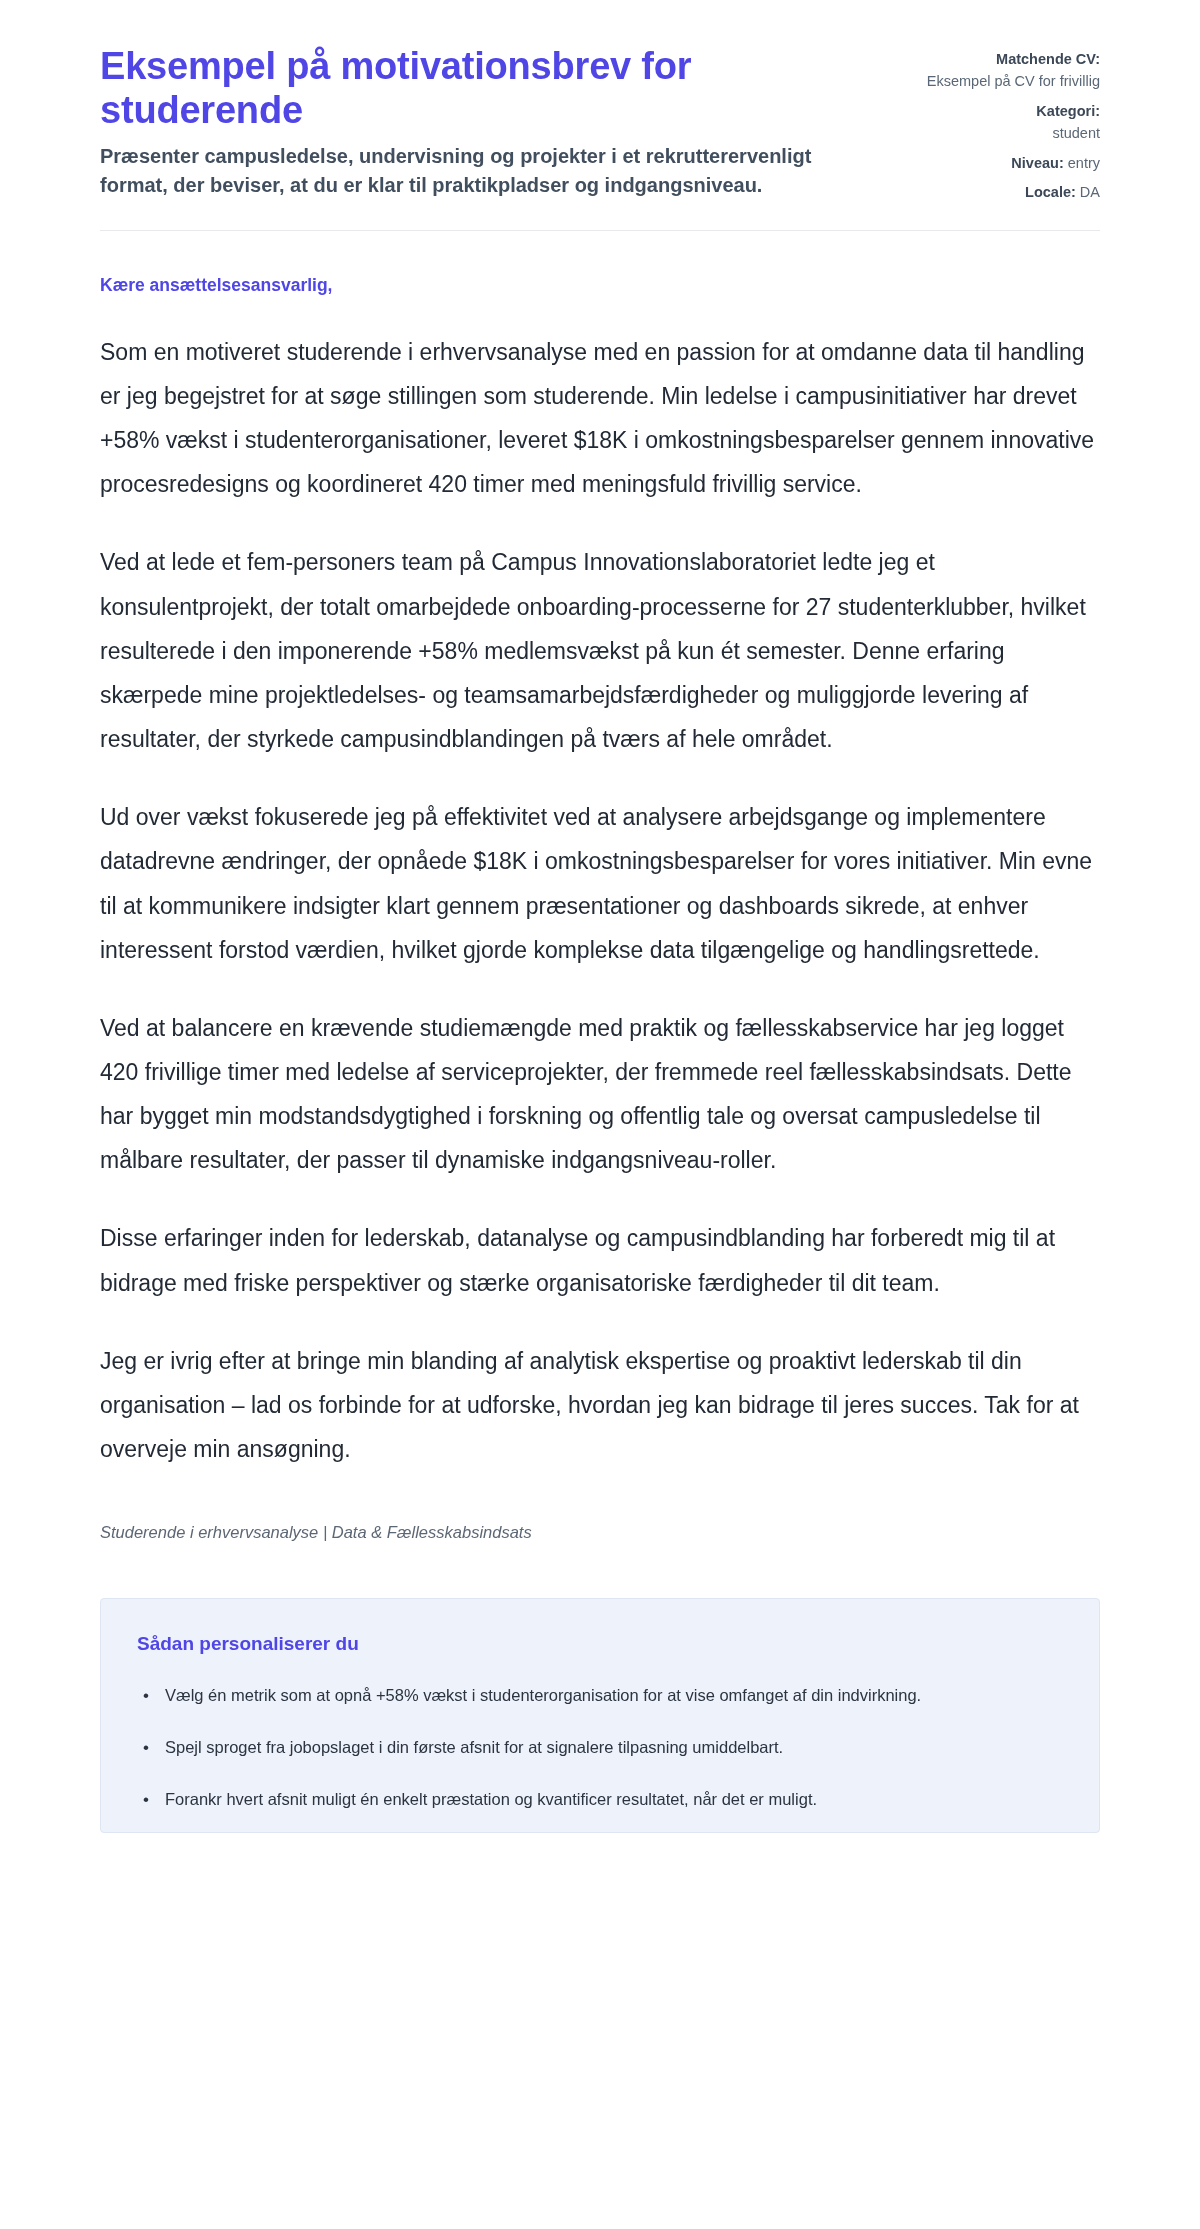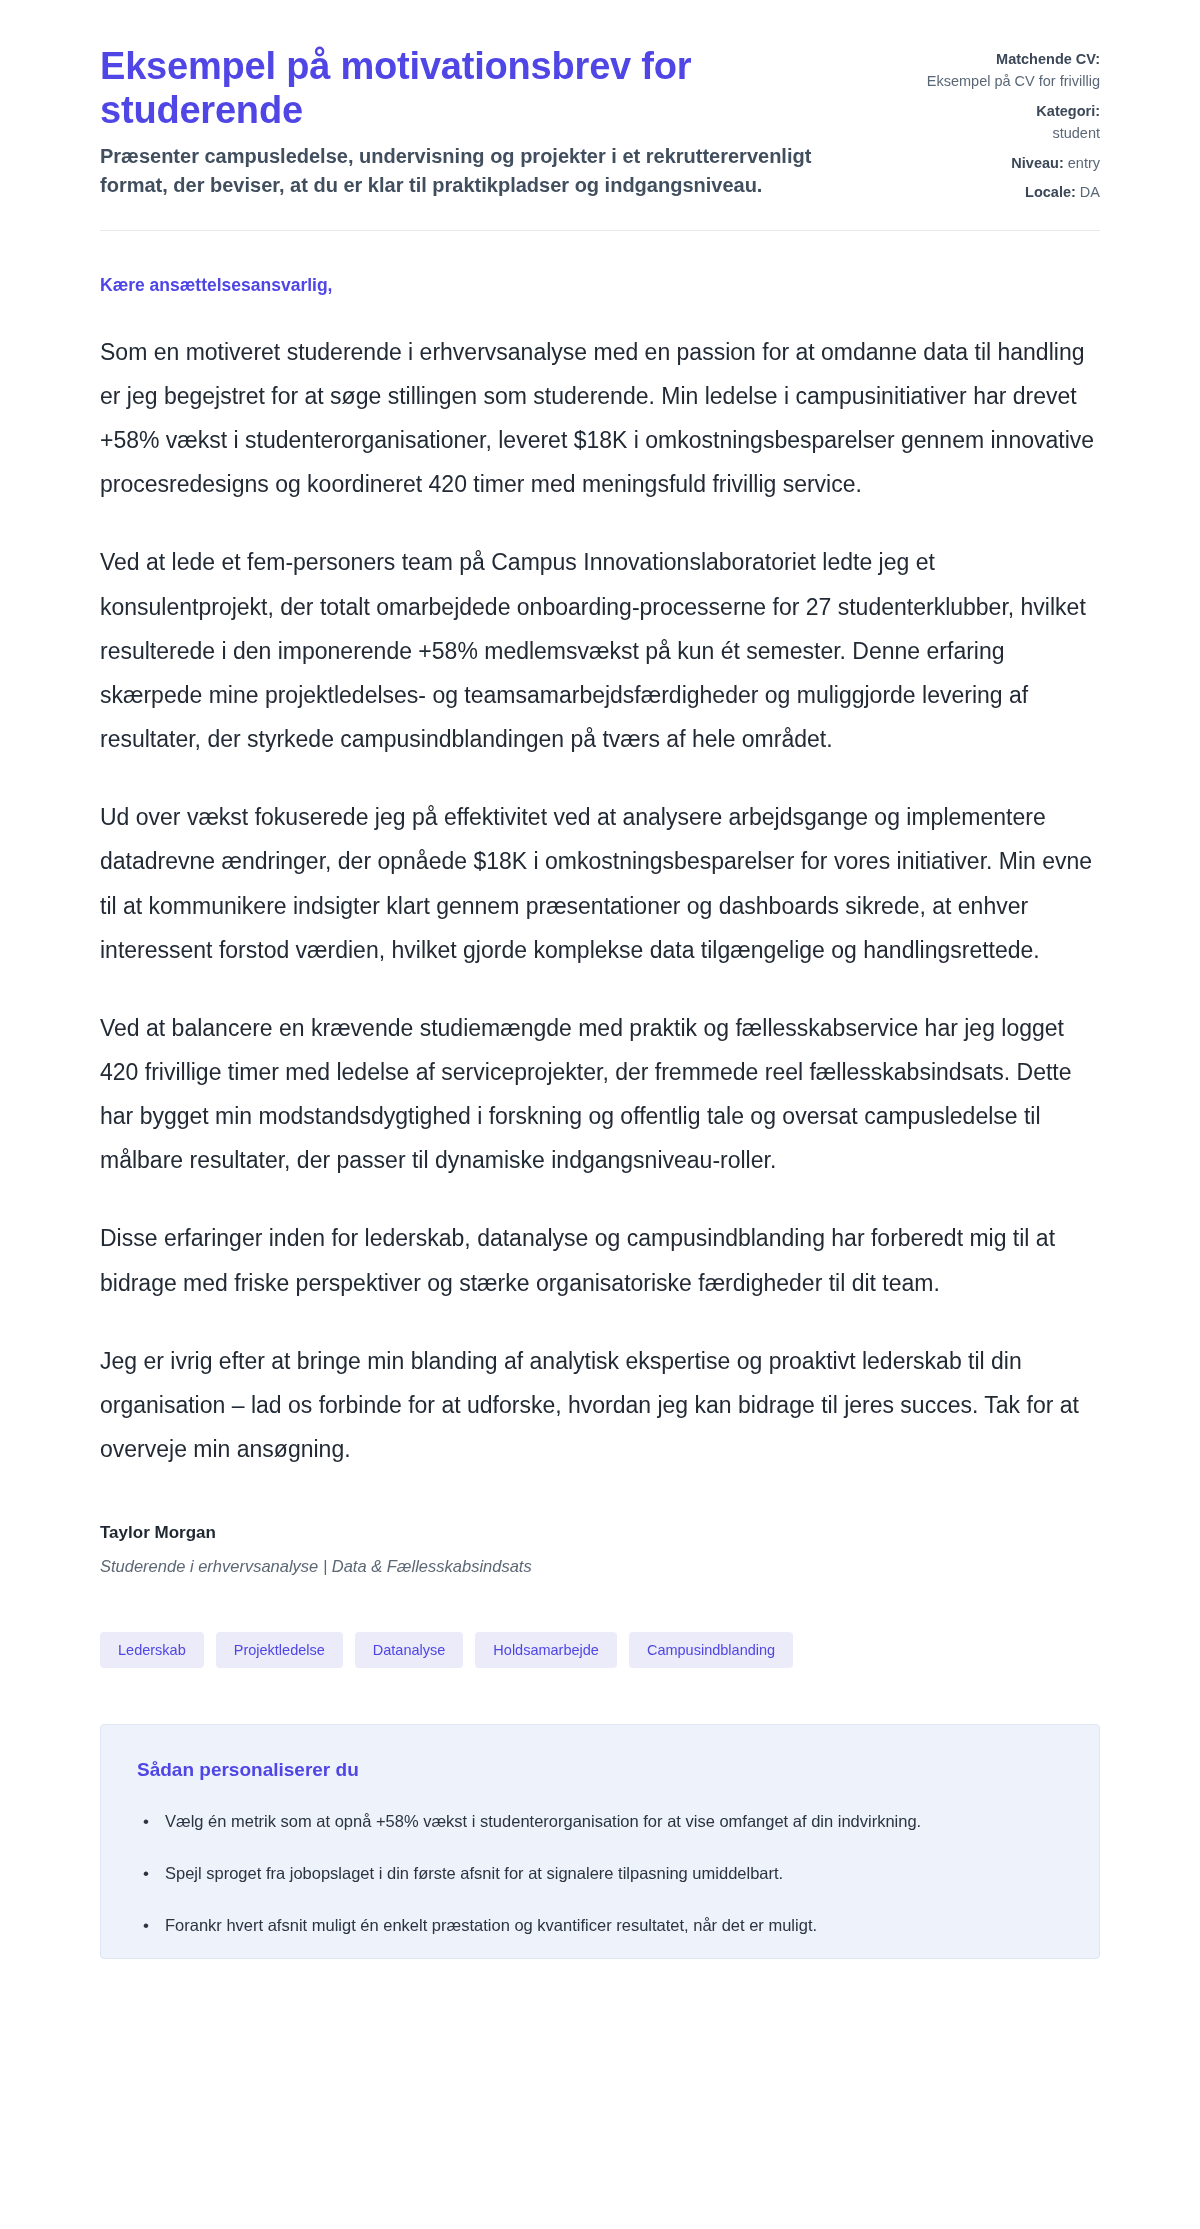--- a/index.html
+++ b/index.html
@@ -201,33 +201,25 @@
     <p class="salutation">Kære ansættelsesansvarlig,</p>
 
     <p class="body-para">Som en motiveret studerende i erhvervsanalyse med en passion for at omdanne data til handling er jeg begejstret for at søge stillingen som studerende. Min ledelse i campusinitiativer har drevet +58% vækst i studenterorganisationer, leveret $18K i omkostningsbesparelser gennem innovative procesredesigns og koordineret 420 timer med meningsfuld frivillig service.</p>
     <p class="body-para">Ved at lede et fem-personers team på Campus Innovationslaboratoriet ledte jeg et konsulentprojekt, der totalt omarbejdede onboarding-processerne for 27 studenterklubber, hvilket resulterede i den imponerende +58% medlemsvækst på kun ét semester. Denne erfaring skærpede mine projektledelses- og teamsamarbejdsfærdigheder og muliggjorde levering af resultater, der styrkede campusindblandingen på tværs af hele området.</p>
     <p class="body-para">Ud over vækst fokuserede jeg på effektivitet ved at analysere arbejdsgange og implementere datadrevne ændringer, der opnåede $18K i omkostningsbesparelser for vores initiativer. Min evne til at kommunikere indsigter klart gennem præsentationer og dashboards sikrede, at enhver interessent forstod værdien, hvilket gjorde komplekse data tilgængelige og handlingsrettede.</p>
     <p class="body-para">Ved at balancere en krævende studiemængde med praktik og fællesskabservice har jeg logget 420 frivillige timer med ledelse af serviceprojekter, der fremmede reel fællesskabsindsats. Dette har bygget min modstandsdygtighed i forskning og offentlig tale og oversat campusledelse til målbare resultater, der passer til dynamiske indgangsniveau-roller.</p>
     <p class="body-para">Disse erfaringer inden for lederskab, datanalyse og campusindblanding har forberedt mig til at bidrage med friske perspektiver og stærke organisatoriske færdigheder til dit team.</p>
     <p class="body-para">Jeg er ivrig efter at bringe min blanding af analytisk ekspertise og proaktivt lederskab til din organisation – lad os forbinde for at udforske, hvordan jeg kan bidrage til jeres succes. Tak for at overveje min ansøgning.</p>
 
     <div class="signature">
-      <p class="sig-name">Taylor Morgan</p>
       <p class="sig-role">Studerende i erhvervsanalyse | Data &amp; Fællesskabsindsats</p>
     </div>
 
   </div>
 
-  <div class="tag-row">
-    <span class="tag">Lederskab</span>
-    <span class="tag">Projektledelse</span>
-    <span class="tag">Datanalyse</span>
-    <span class="tag">Holdsamarbejde</span>
-    <span class="tag">Campusindblanding</span>
-  </div>
 
   <div class="tips-panel">
     <h2 class="tips-title">Sådan personaliserer du</h2>
     <ul class="tips-list">
       <li>Vælg én metrik som at opnå +58% vækst i studenterorganisation for at vise omfanget af din indvirkning.</li>
       <li>Spejl sproget fra jobopslaget i din første afsnit for at signalere tilpasning umiddelbart.</li>
       <li>Forankr hvert afsnit muligt én enkelt præstation og kvantificer resultatet, når det er muligt.</li>
     </ul>
   </div>
 

